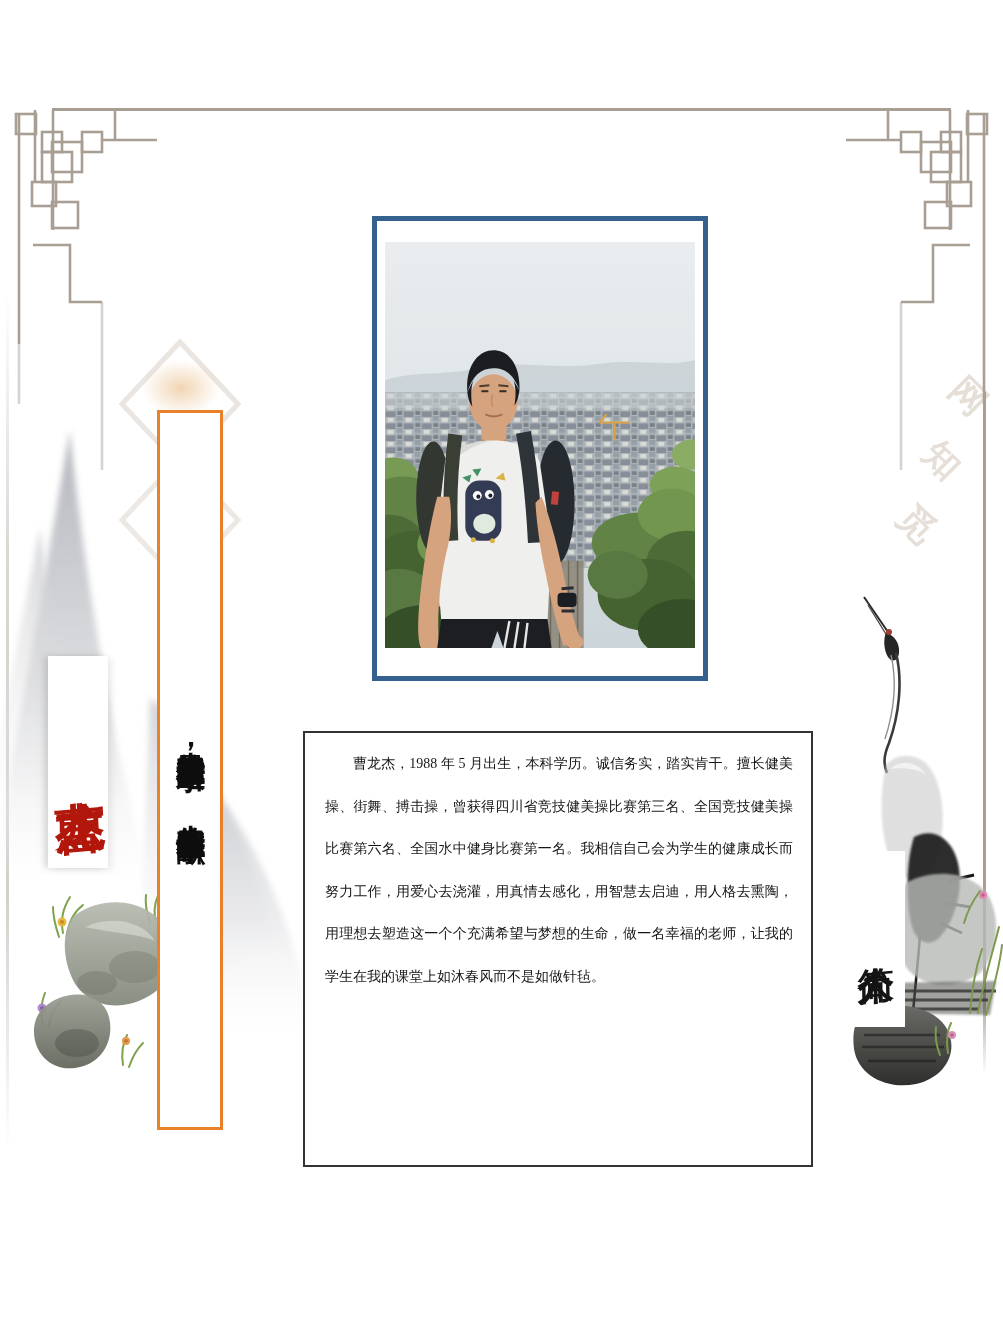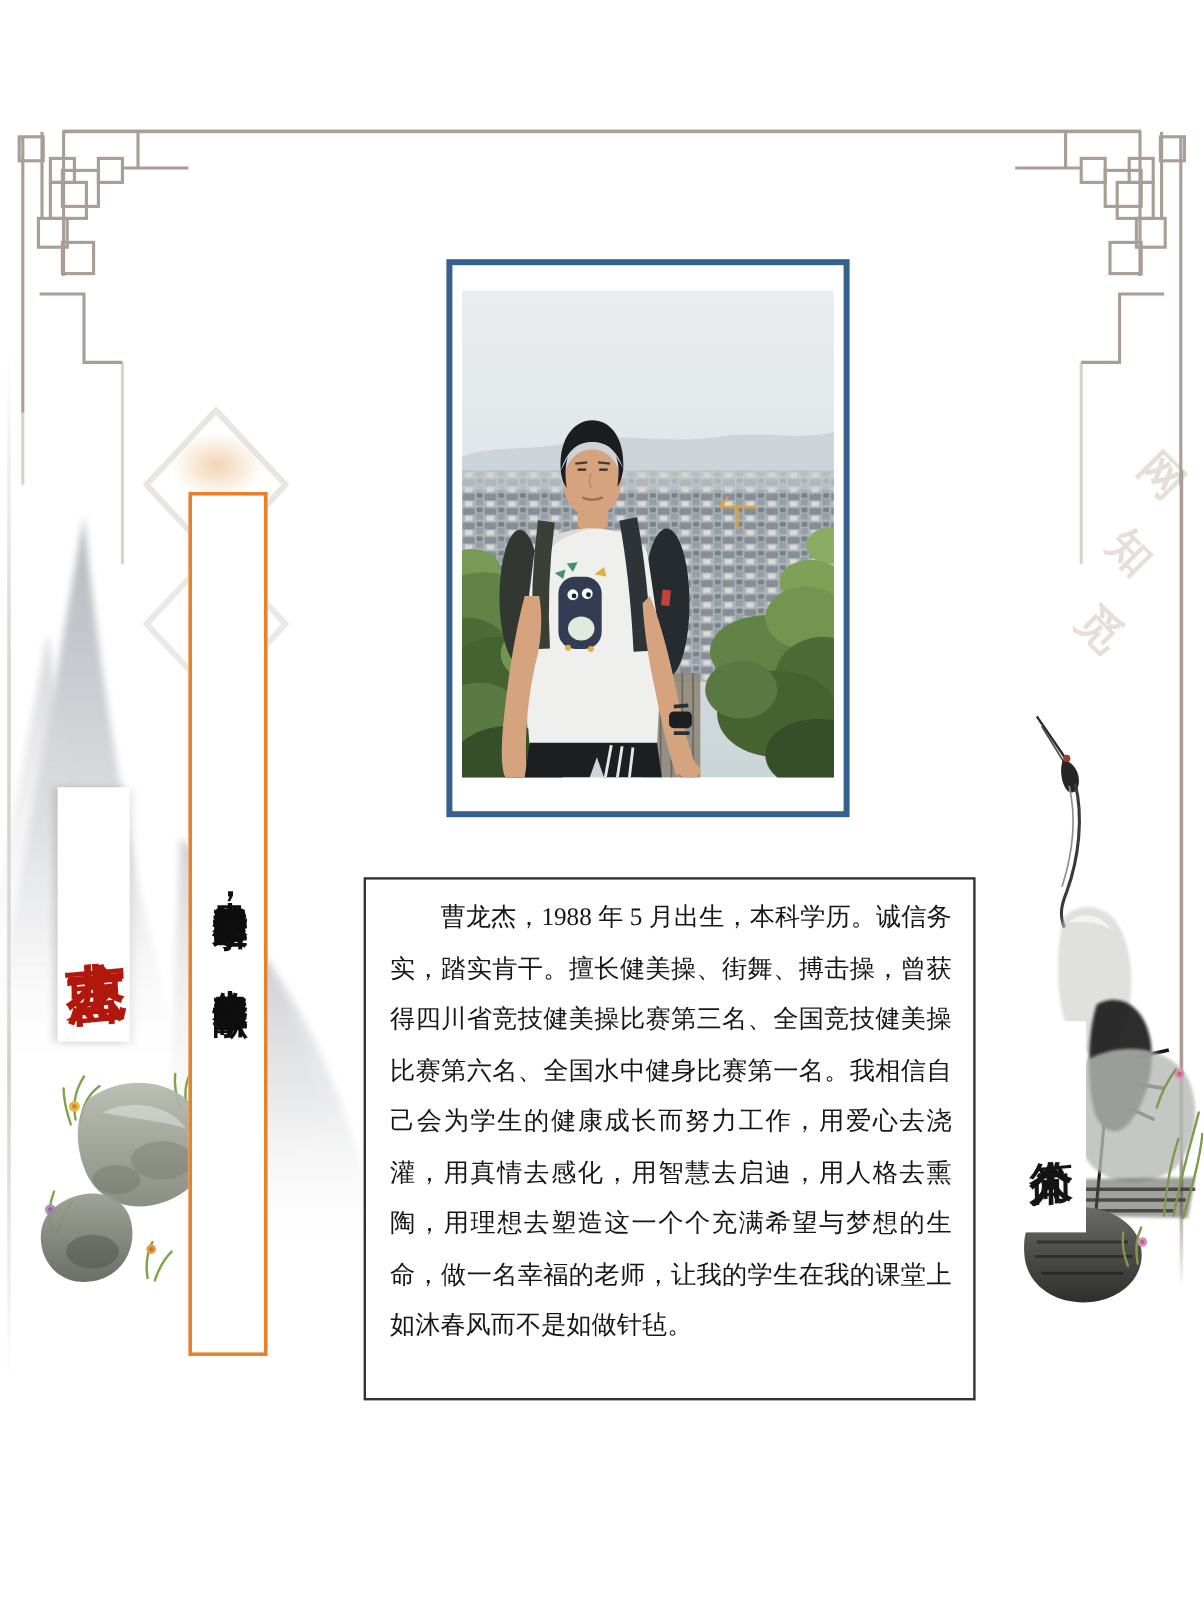--- a/index.html
+++ b/index.html
@@ -43,21 +43,21 @@
   .name-seal{left:48px;top:656px;width:60px;height:212px;z-index:6;background:#ffffff;
       box-shadow:-4px 0 6px rgba(120,115,110,.25), 4px 2px 6px rgba(120,115,110,.12);
       display:flex;align-items:center;justify-content:center;}
   .name-seal span{writing-mode:vertical-rl;text-orientation:upright;font-size:50px;line-height:60px;
       font-weight:bold;color:#b2170c;font-family:"Liberation Serif",cursive;
       transform:rotate(-2deg) skewY(-3deg);}
 
   
   .bio-box{left:303px;top:731px;width:510px;height:436px;z-index:6;background:#ffffff;
       border:2px solid #333333;box-sizing:border-box;padding:10px 18px 6px 20px;overflow:hidden;}
-  .bio-box p{margin:0;font-size:21px;line-height:42.5px;color:#161616;text-align:justify;
+  .bio-box p{margin:0;font-size:14px;line-height:42.5px;color:#161616;text-align:justify;
       text-indent:2em;font-family:"Liberation Serif","DejaVu Serif",serif;}
 
   
   .section-label{left:845px;top:851px;width:60px;height:176px;z-index:6;background:#ffffff;
       display:flex;align-items:center;justify-content:center;}
   .section-label span{writing-mode:vertical-rl;text-orientation:upright;font-size:36px;line-height:44px;
       font-weight:bold;color:#141414;font-family:"Liberation Serif",cursive;
       transform:rotate(-1deg) skewY(-4deg);}
 </style>
 </head>

